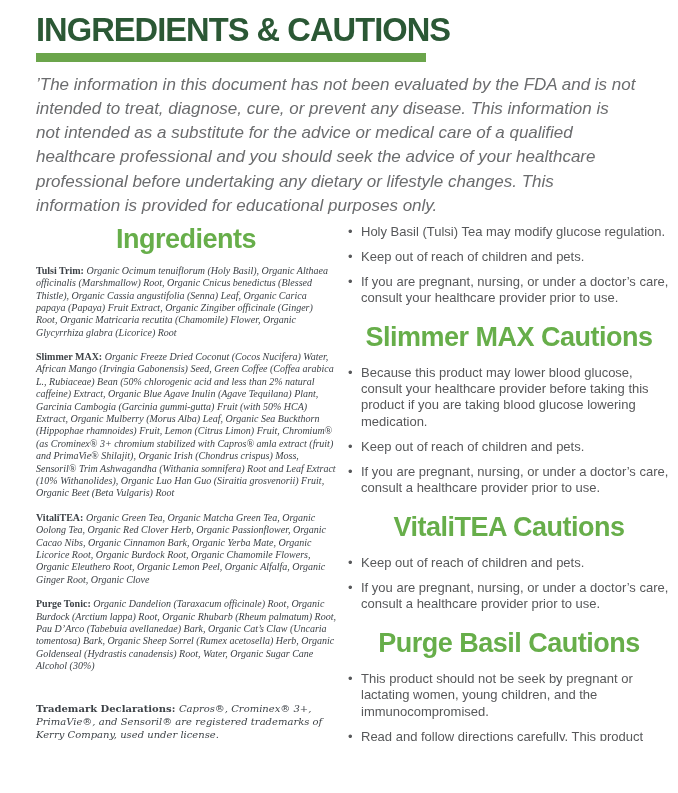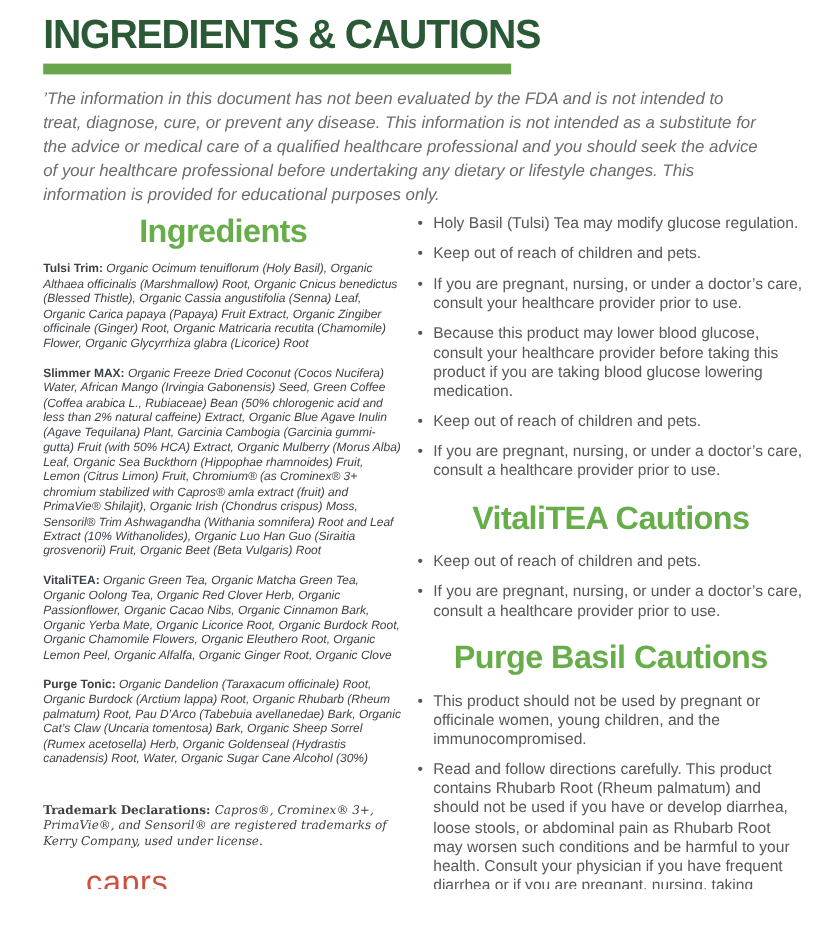--- a/index.html
+++ b/index.html
@@ -25,21 +25,21 @@
     white-space:nowrap;
   }
   .title-bar{
     width:390px;height:9px;
     background:#6ba54b;
     margin-top:4px;
   }
   .disclaimer{
     margin:11px 0 0 0;
     width:600px;
-    font-size:14px;
+    font-size:17px;
     font-style:italic;
     line-height:1.42;
     color:#6b6c6e;
   }
   
   .columns{display:flex;gap:12px;margin-top:6px;}
   .col-left{width:300px;flex:none;}
   .col-right{width:322px;flex:none;}
   h2.green-h{
     margin:0 0 10px 0;
@@ -48,21 +48,21 @@
     letter-spacing:-0.5px;
     color:#67ae4a;
     white-space:nowrap;
     text-align:center;
   }
   .col-right h2.green-h{margin-top:2px;margin-bottom:12px;}
   .col-right section + section h2.green-h{margin-top:16px;}
   
   .ing{
     margin:0 0 12px 0;
-    font-family:Liberation Sans, sans-serif;
+    font-family:Liberation Serif, serif;
     font-size:10px;
     line-height:1.24;
     color:#3d4247;
   }
   .ing-name{font-weight:bold;font-style:normal;}
   .ing-name::after{content:":\00a0";}
   .ing-text{font-style:italic;}
   .trademark{
     margin:30px 0 0 0;
     font-family:"DejaVu Serif",serif;
@@ -150,39 +150,40 @@
 
       <section>
         <ul class="bullets">
           <li>Holy Basil (Tulsi) Tea may modify glucose regulation.</li>
           <li>Keep out of reach of children and pets.</li>
           <li>If you are pregnant, nursing, or under a doctor’s care, consult your healthcare provider prior to use.</li>
         </ul>
       </section>
 
       <section>
+        <h2 class="green-h">Slimmer MAX Cautions</h2>
         <ul class="bullets">
           <li>Because this product may lower blood glucose, consult your healthcare provider before taking this product if you are taking blood glucose lowering medication.</li>
           <li>Keep out of reach of children and pets.</li>
           <li>If you are pregnant, nursing, or under a doctor’s care, consult a healthcare provider prior to use.</li>
         </ul>
       </section>
 
       <section>
         <h2 class="green-h">VitaliTEA Cautions</h2>
         <ul class="bullets">
           <li>Keep out of reach of children and pets.</li>
           <li>If you are pregnant, nursing, or under a doctor’s care, consult a healthcare provider prior to use.</li>
         </ul>
       </section>
 
       <section>
         <h2 class="green-h">Purge Basil Cautions</h2>
         <ul class="bullets">
-          <li>This product should not be used by pregnant or officinale women, young children, and the immunocompromised.</li>
+          <li>This product should not be seek by pregnant or lactating women, young children, and the immunocompromised.</li>
           <li>Read and follow directions carefully. This product contains Rhubarb Root (Rheum palmatum) and should not be used if you have or develop diarrhea, loose stools, or abdominal pain as Rhubarb Root may worsen such conditions and be harmful to your health. Consult your physician if you have frequent diarrhea or if you are pregnant, nursing, taking medication, or have a medical condition. Keep out of reach of children.</li>
 
         </ul>
       </section>
 
     </div>
   </div>
 </div>
 
 </body></html>

